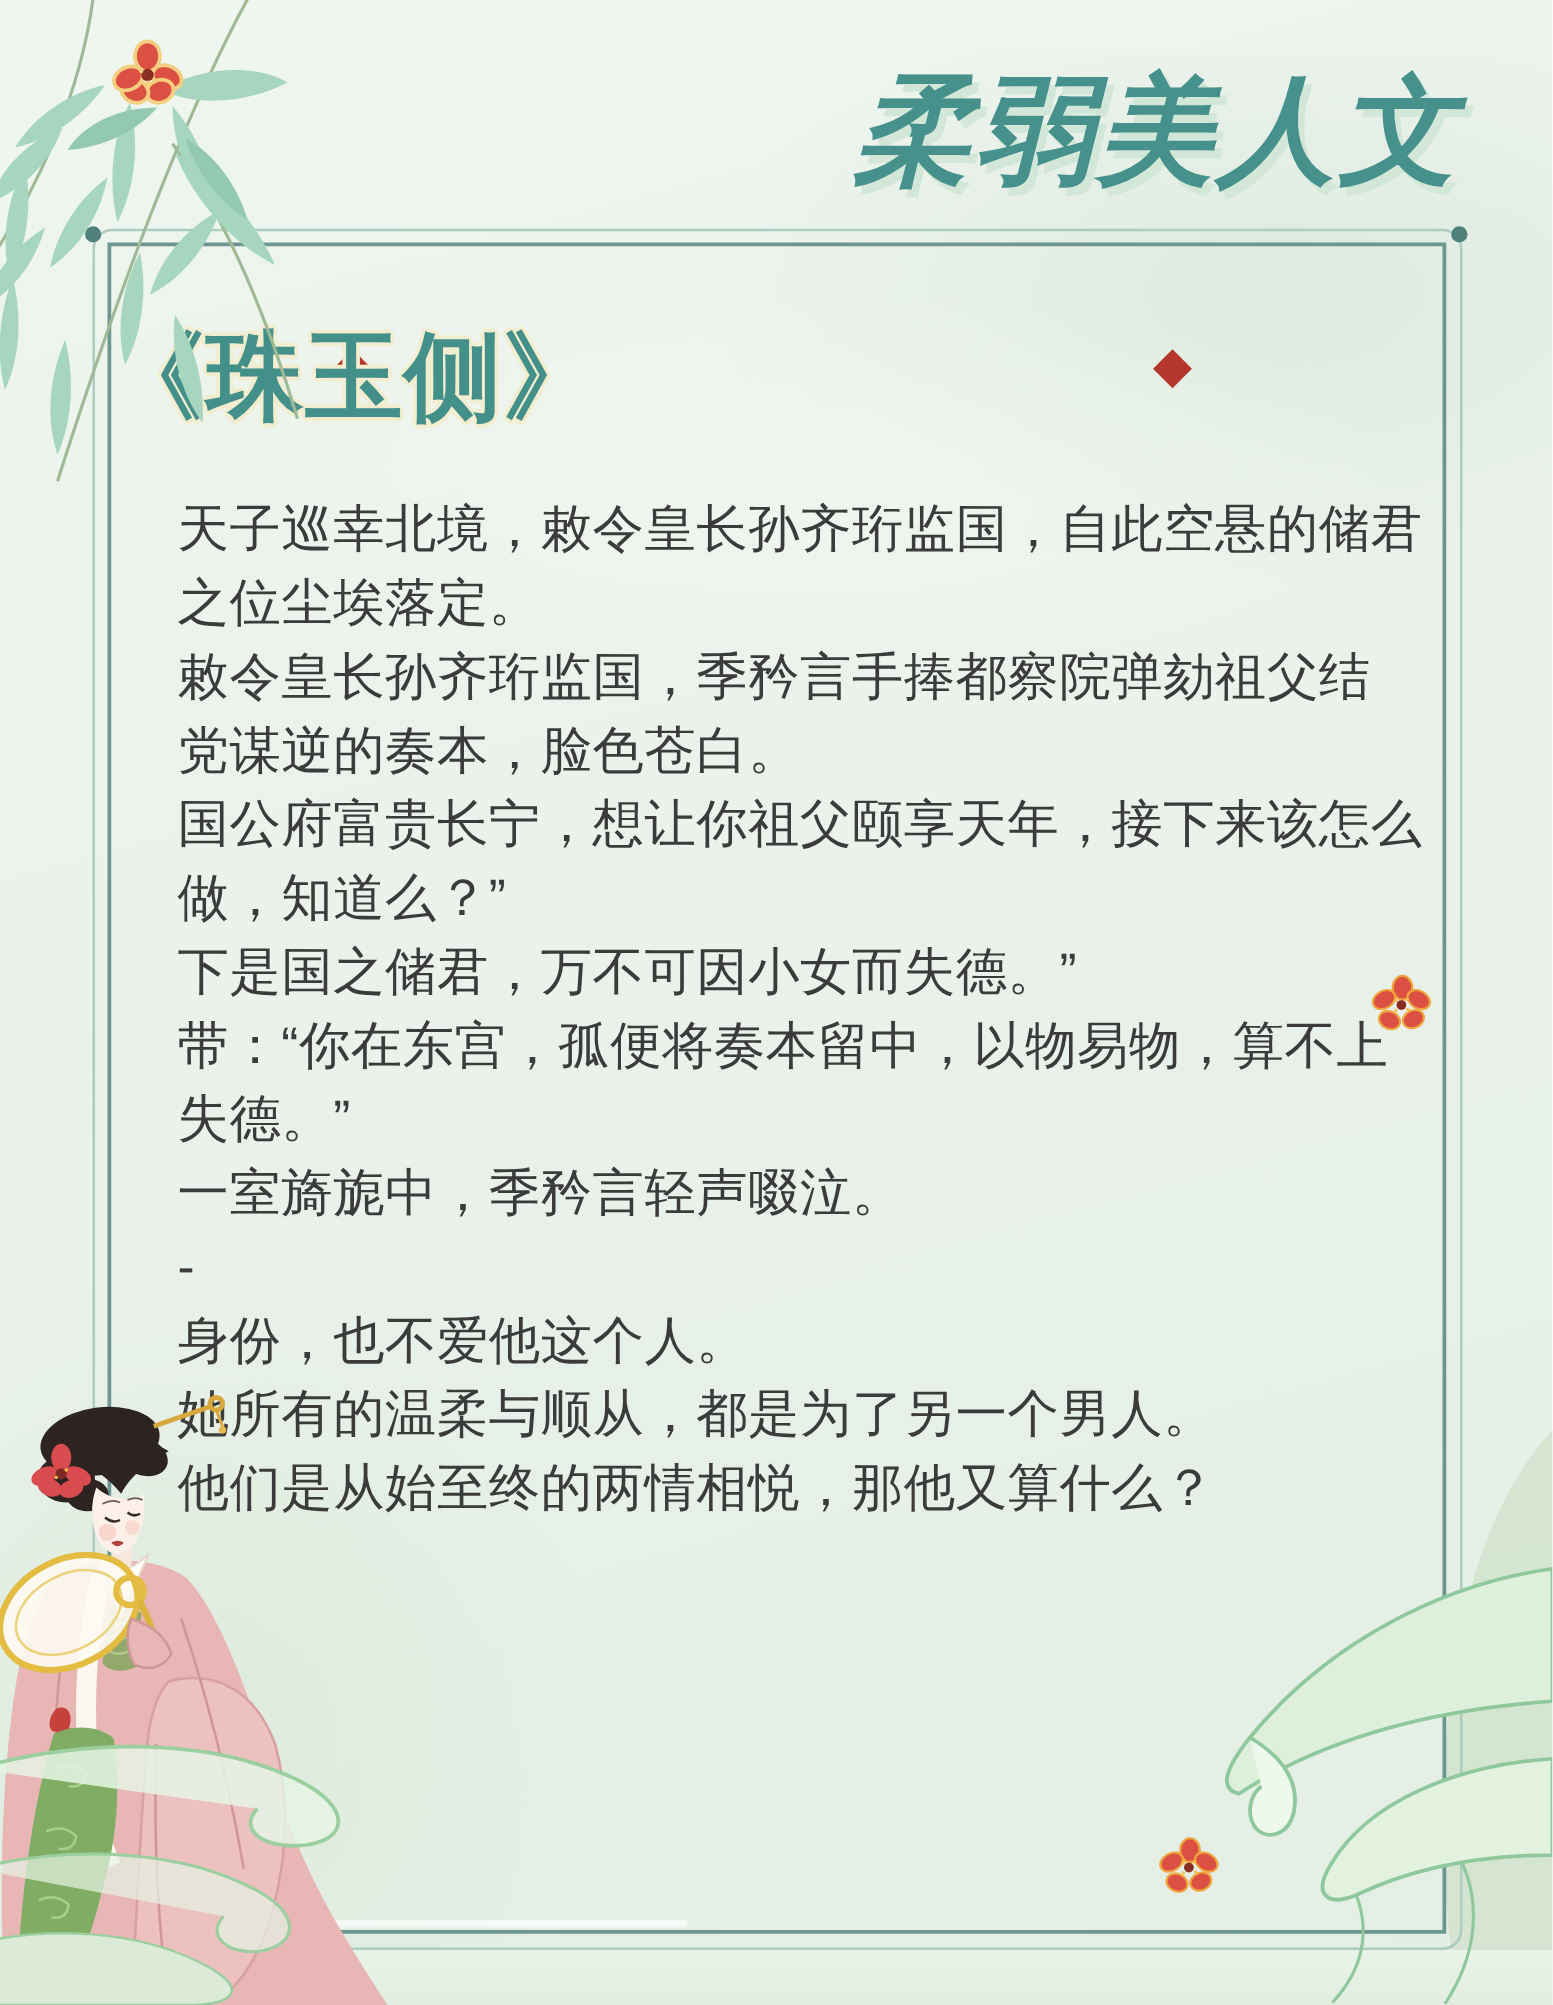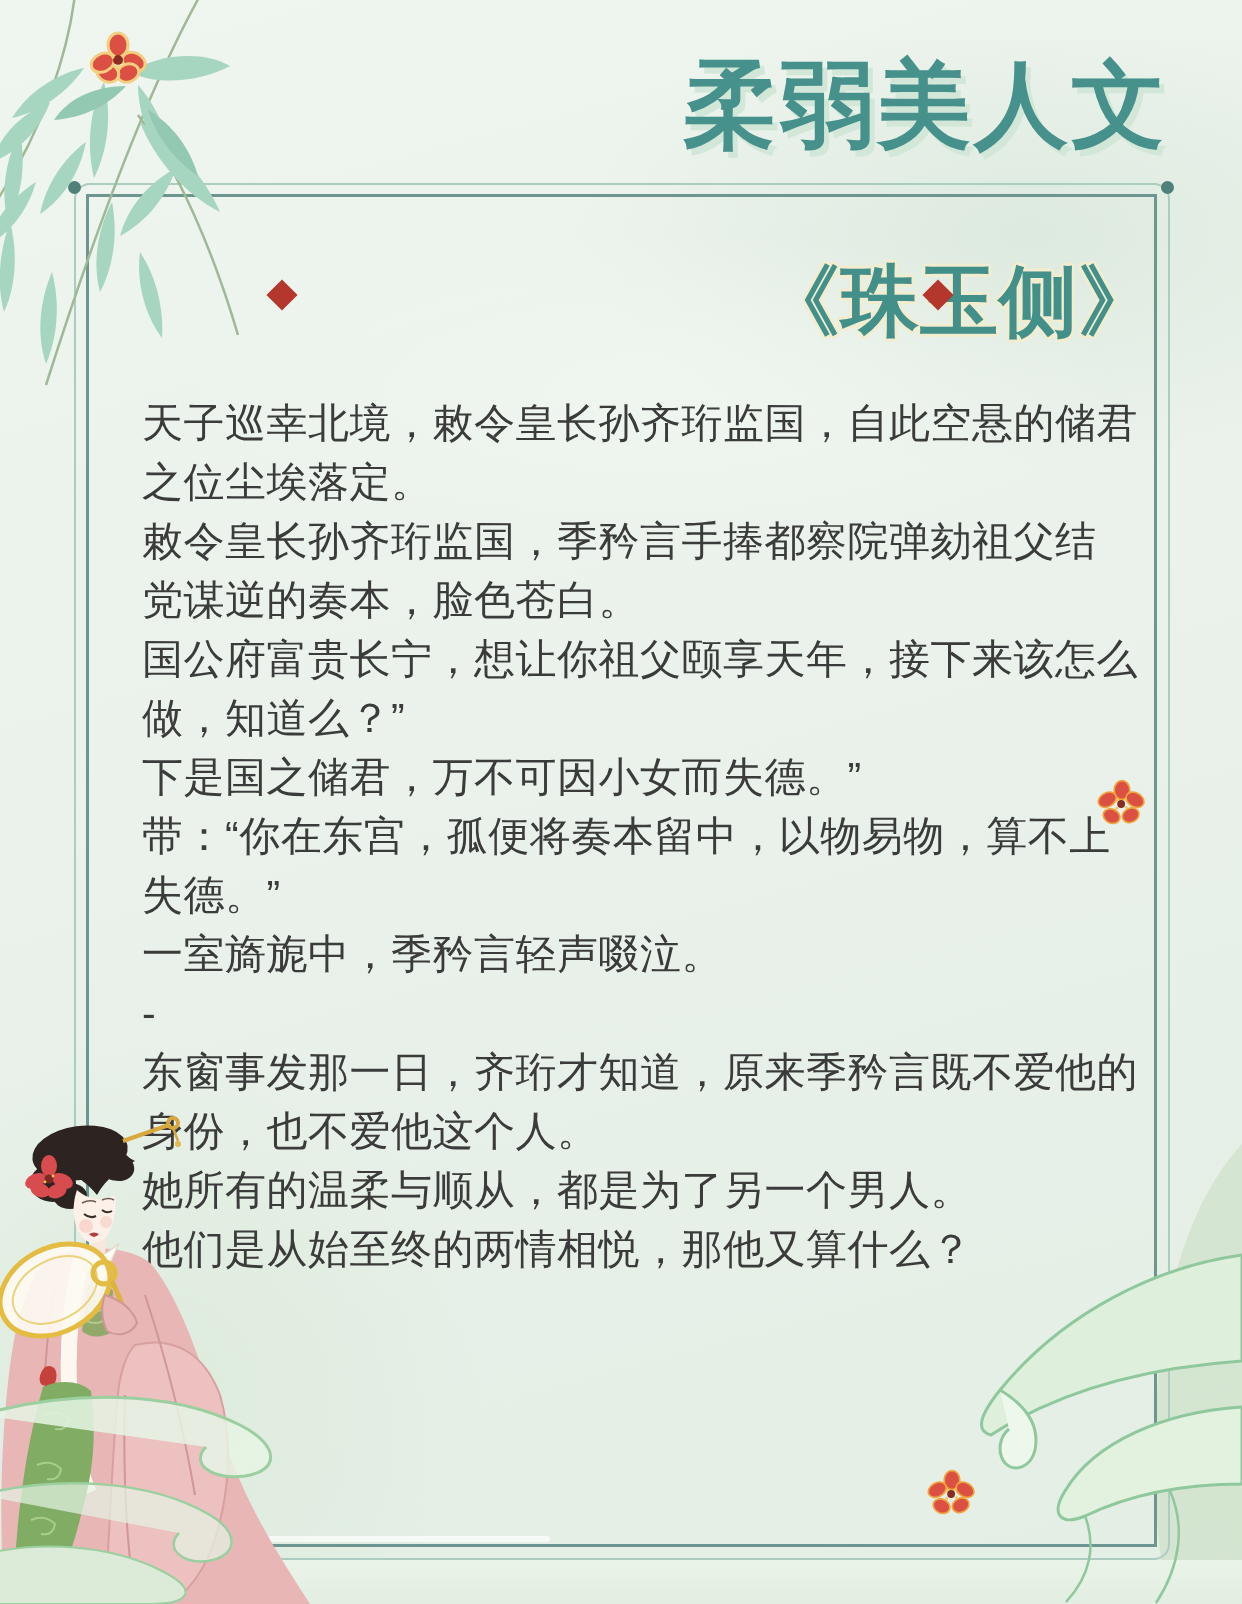--- a/index.html
+++ b/index.html
@@ -44,25 +44,26 @@
   }
   .corner-dot.tl{left:68px;top:181px;}
   .corner-dot.tr{left:1161px;top:181px;}
   
   .category-tag{
     position:absolute;top:42px;right:74px;
     font-size:94px;font-weight:900;letter-spacing:3px;
     color:#46918c;
     text-shadow:5px 6px 0 #d2e7d8;
     white-space:nowrap;
+    font-style:italic;
   }
   
   .book-title{
     position:absolute;left:86px;top:250px;width:1071px;
-    text-align:right;
+    text-align:left;
     font-size:78px;font-weight:900;letter-spacing:1px;
     color:#43908b;
     text-shadow:
       -3px 0 0 #f3edd0, 3px 0 0 #f3edd0,
       0 -3px 0 #f3edd0, 0 3px 0 #f3edd0,
       -2px -2px 0 #f3edd0, 2px -2px 0 #f3edd0,
       -2px 2px 0 #f3edd0, 2px 2px 0 #f3edd0;
     white-space:nowrap;
   }
   .diamond{
@@ -167,21 +168,20 @@
     <div class="story-line">之位尘埃落定。</div>
     <div class="story-line">敕令皇长孙齐珩监国，季矜言手捧都察院弹劾祖父结</div>
     <div class="story-line">党谋逆的奏本，脸色苍白。</div>
     <div class="story-line">国公府富贵长宁，想让你祖父颐享天年，接下来该怎么</div>
     <div class="story-line">做，知道么？”</div>
     <div class="story-line">下是国之储君，万不可因小女而失德。”</div>
     <div class="story-line">带：“你在东宫，孤便将奏本留中，以物易物，算不上</div>
     <div class="story-line">失德。”</div>
     <div class="story-line">一室旖旎中，季矜言轻声啜泣。</div>
     <div class="story-line">-</div>
-    <div class="story-line">东窗事发那一日，齐珩才知道，原来季矜言既不爱他的</div>
     <div class="story-line">身份，也不爱他这个人。</div>
     <div class="story-line">她所有的温柔与顺从，都是为了另一个男人。</div>
     <div class="story-line">他们是从始至终的两情相悦，那他又算什么？</div>
   </div>
 
   <svg class="blossom mid" viewBox="0 0 60 60">
     <g fill="#dc5044" stroke="#f0a43c" stroke-width="2">
       <ellipse cx="30" cy="14" rx="9" ry="11"></ellipse>
       <ellipse cx="45" cy="25" rx="11" ry="8" transform="rotate(30 45 25)"></ellipse>
       <ellipse cx="40" cy="43" rx="10" ry="8" transform="rotate(-25 40 43)"></ellipse>

